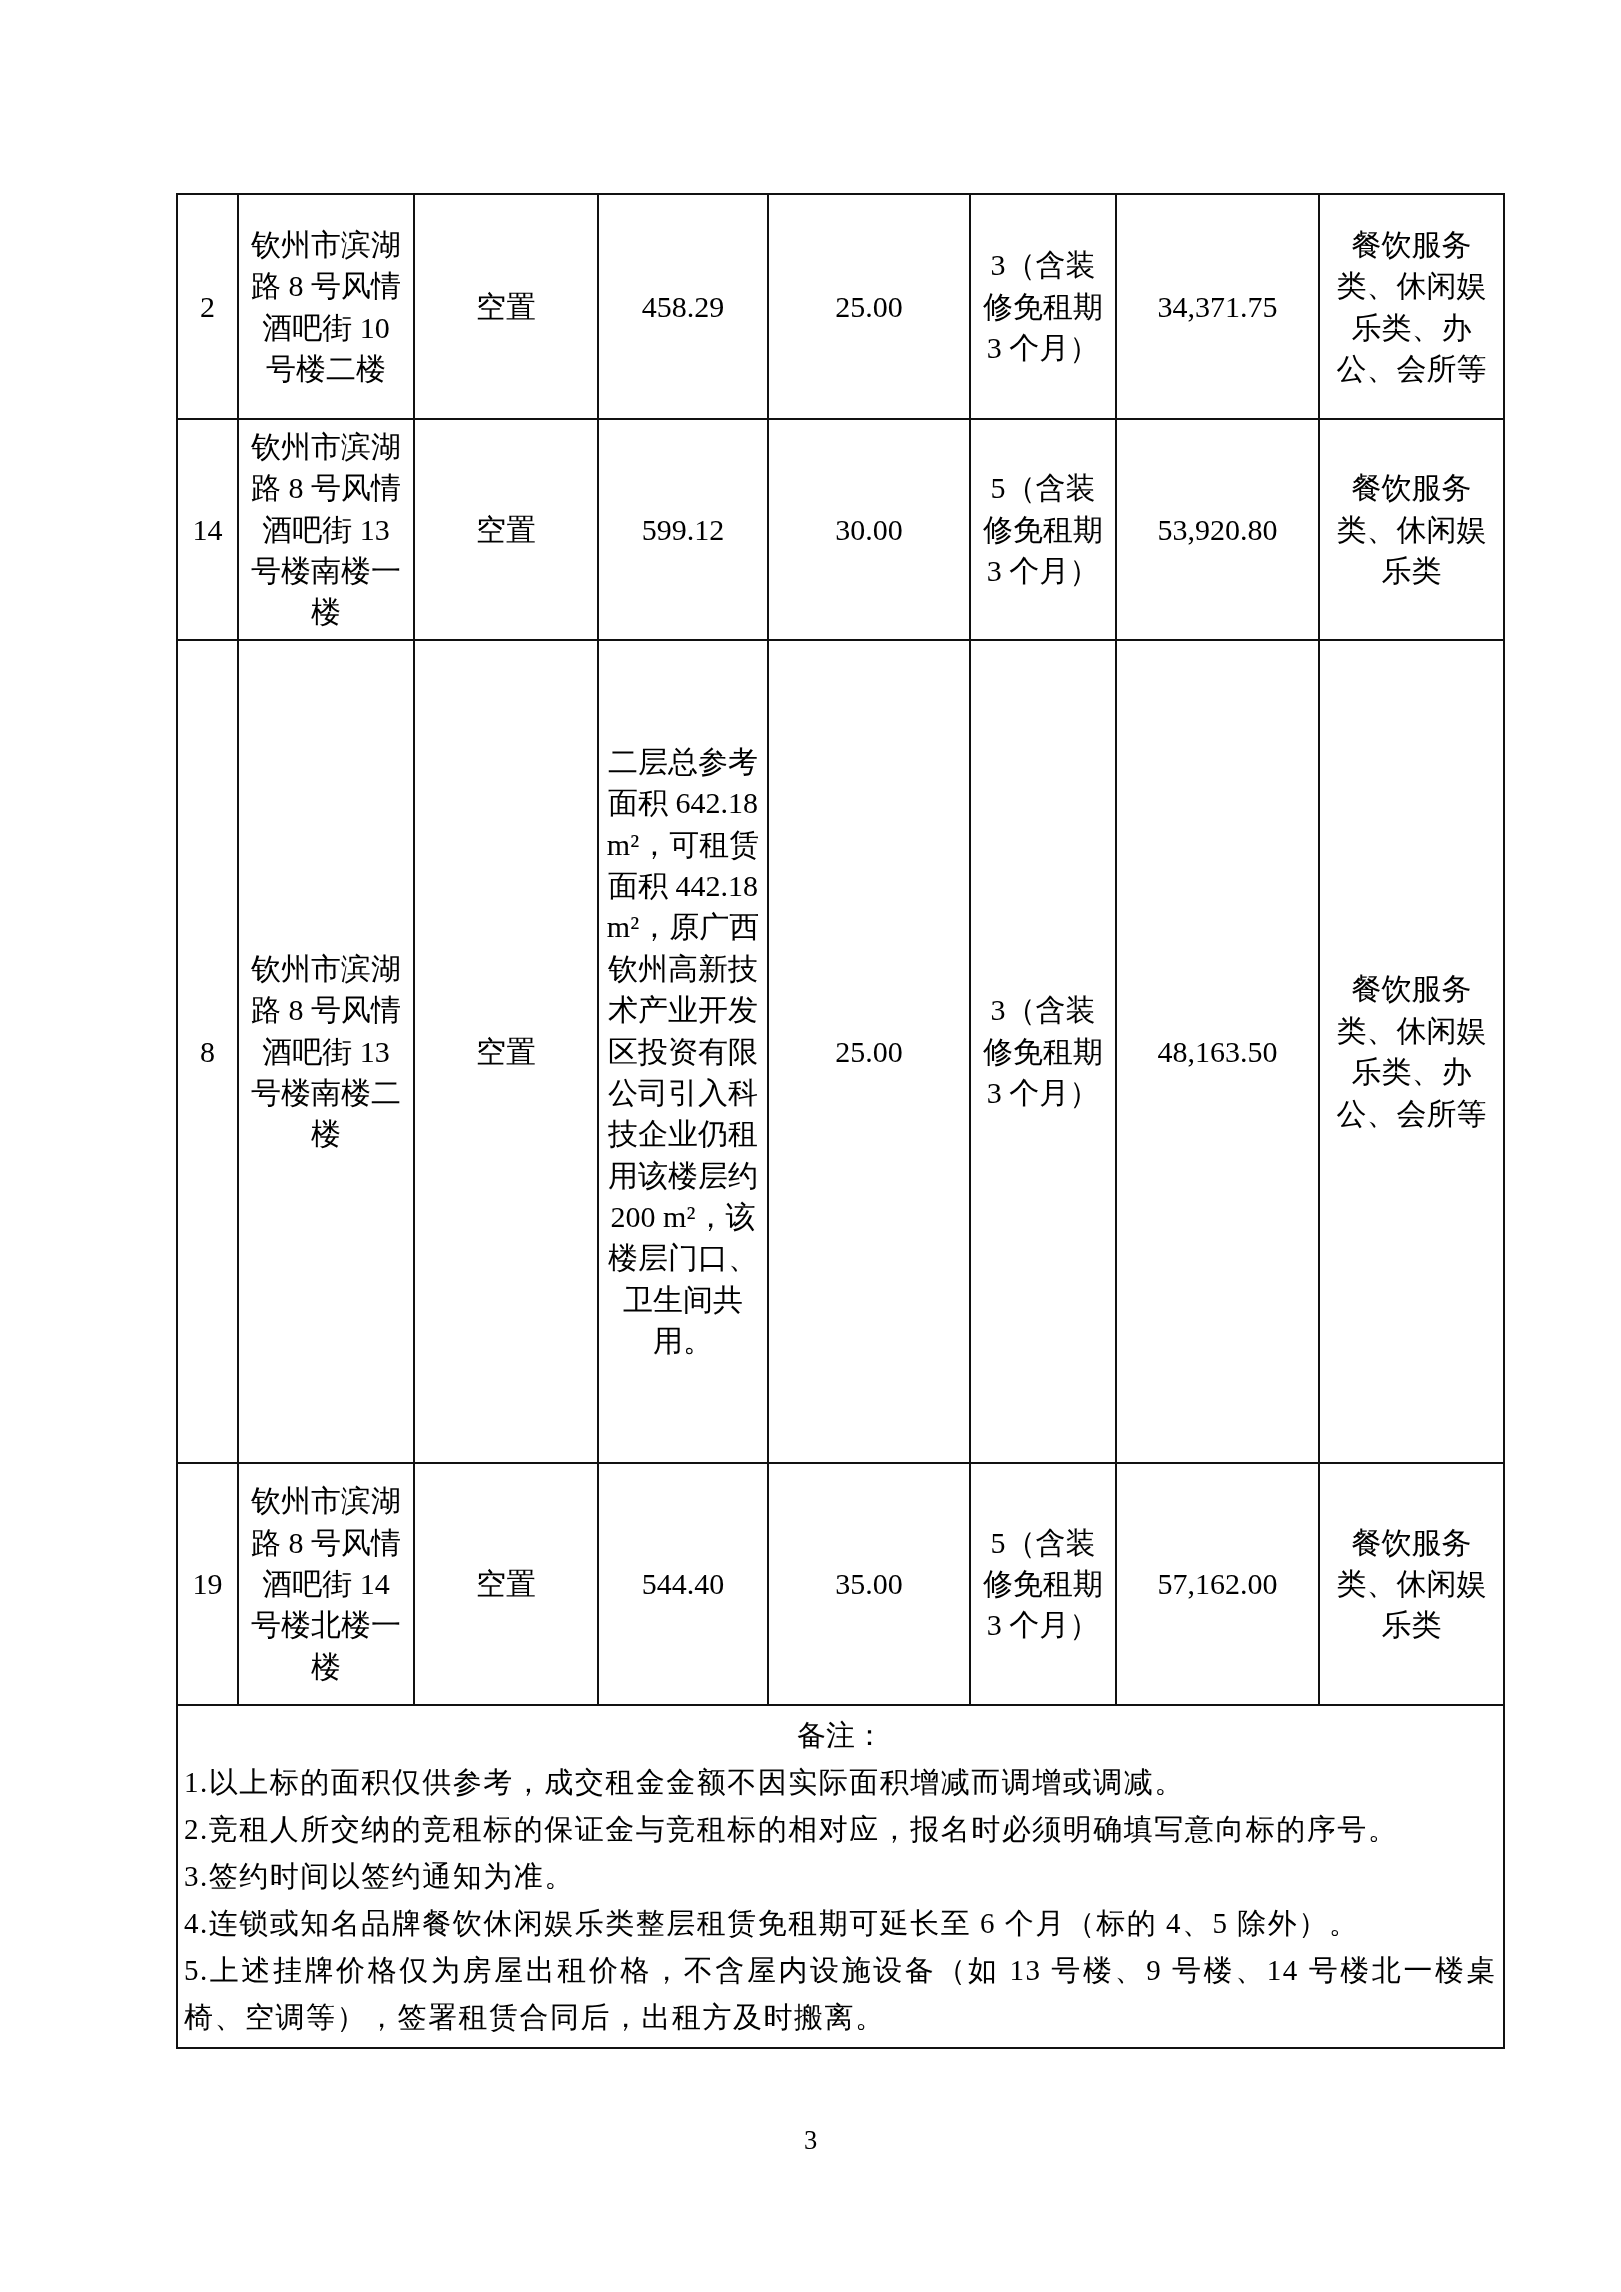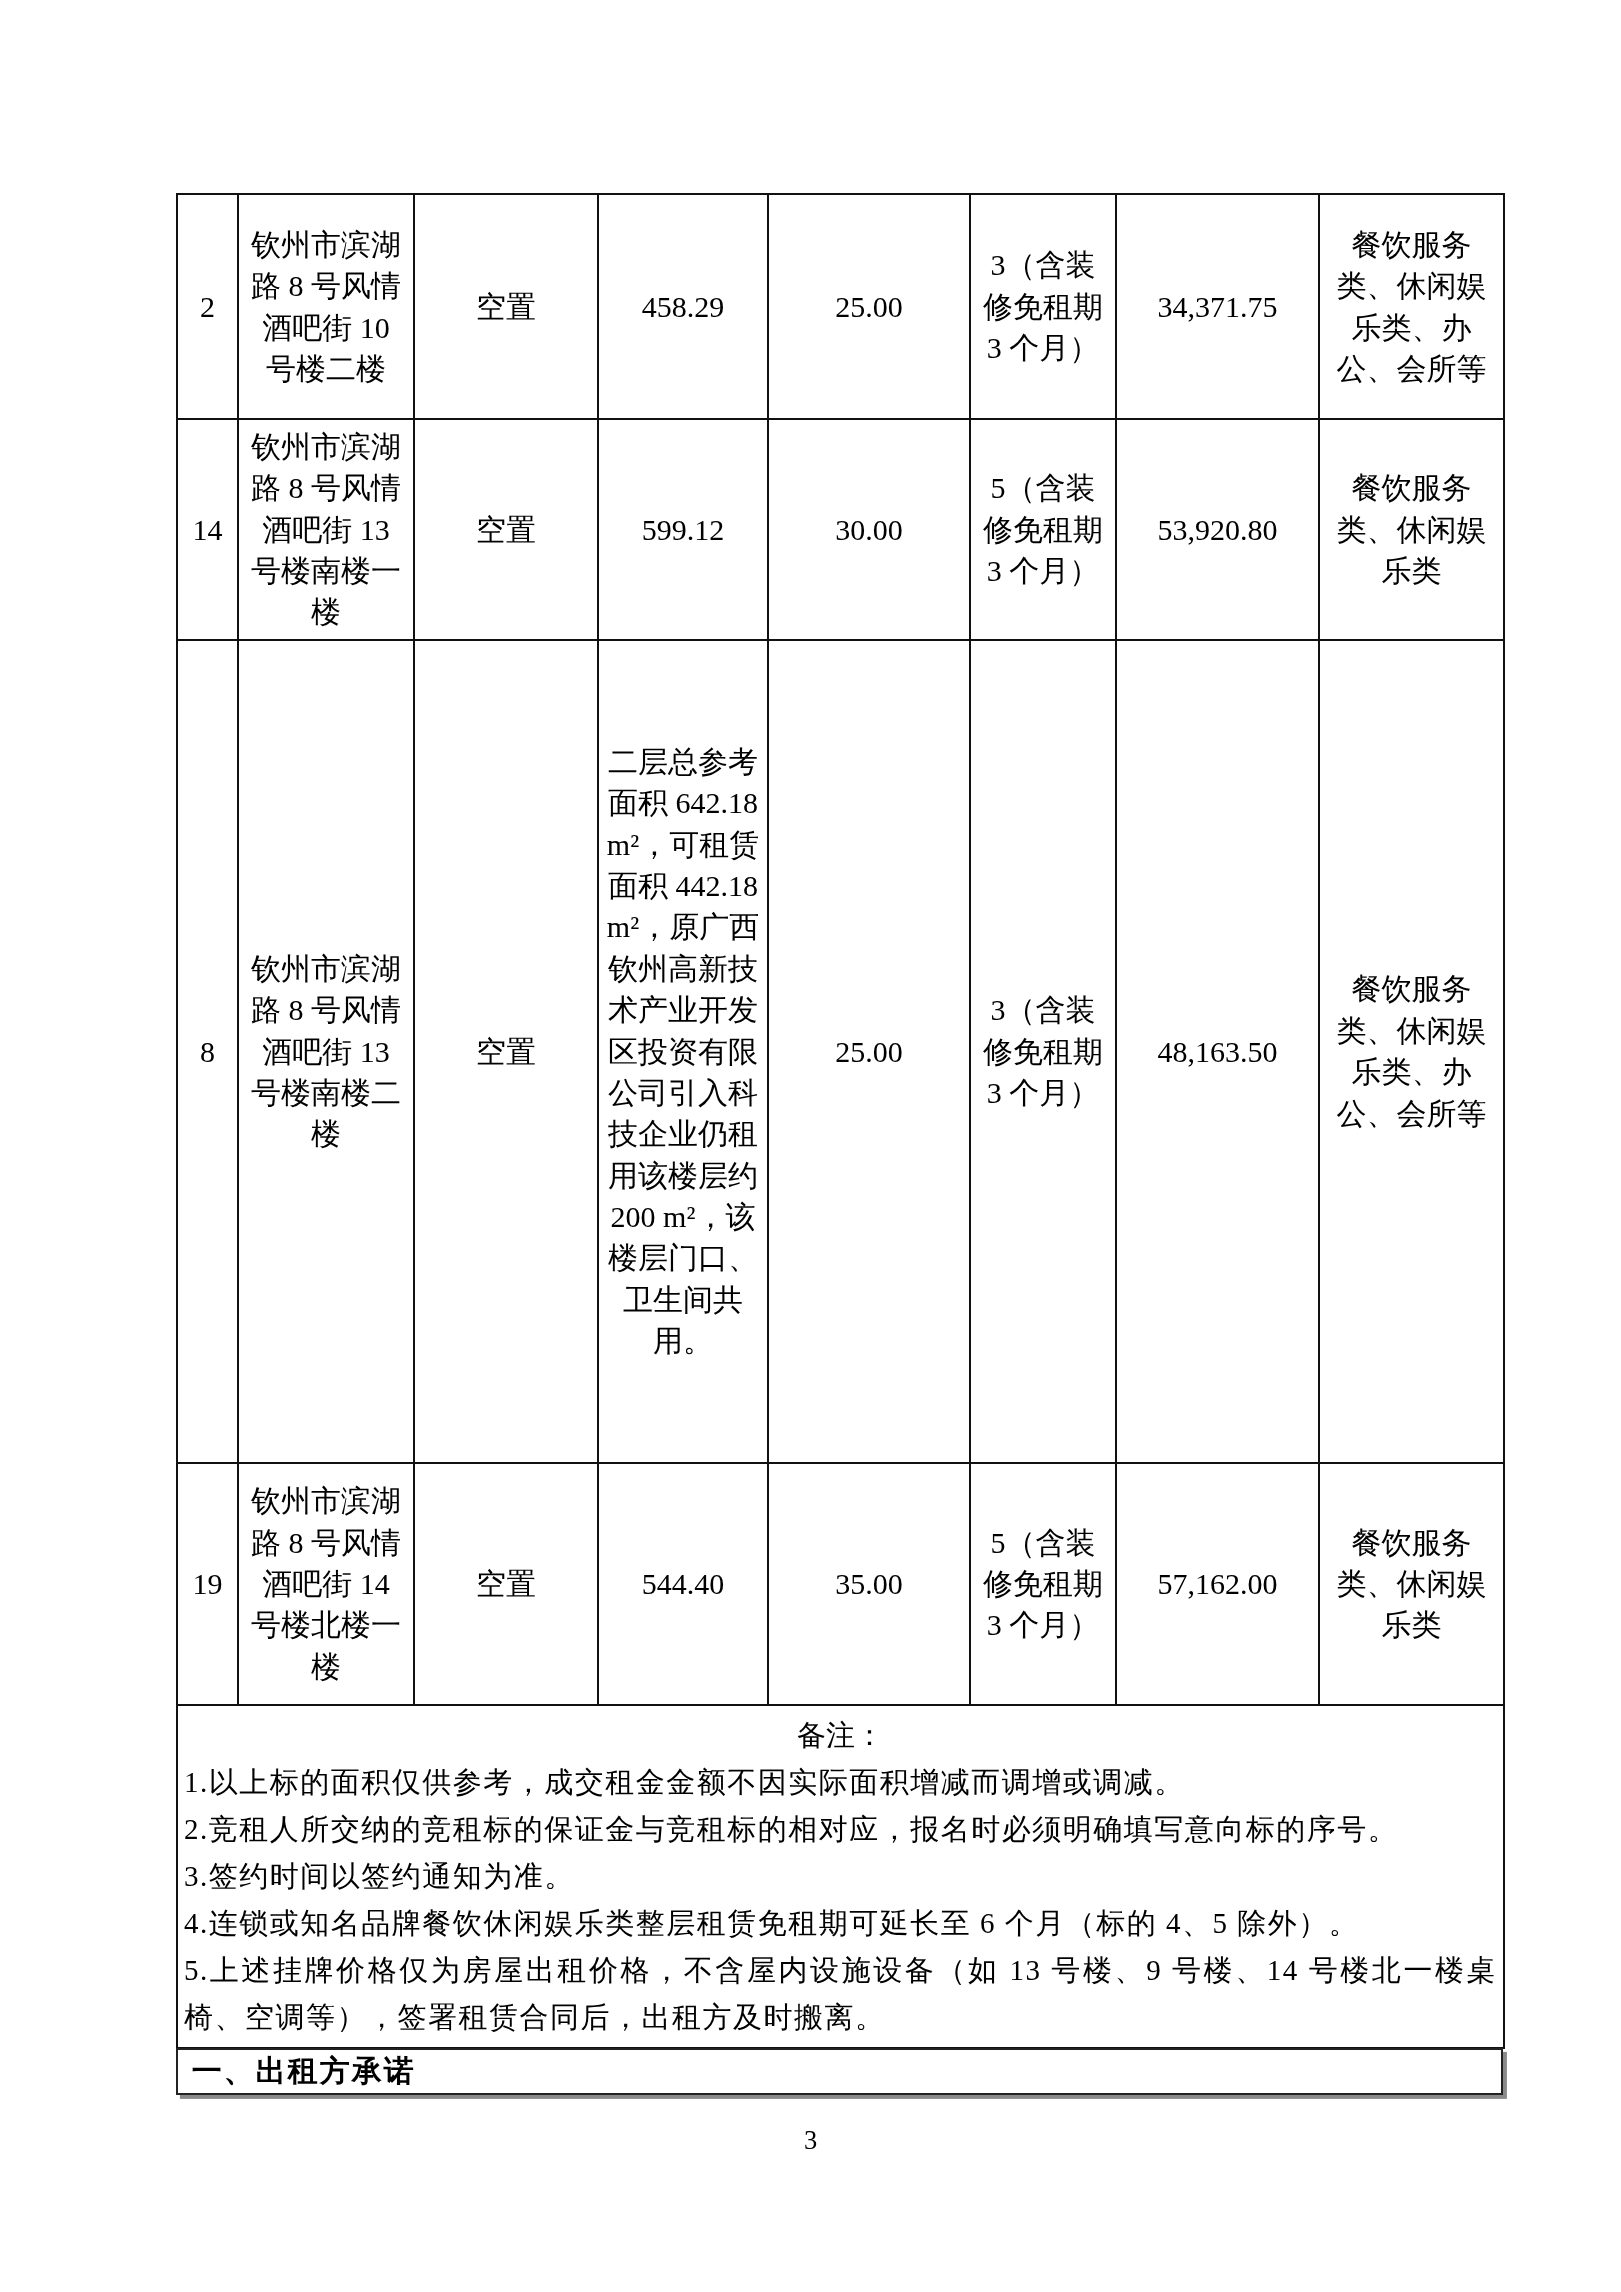--- a/index.html
+++ b/index.html
@@ -156,20 +156,17 @@
           <div class="note-line">1.以上标的面积仅供参考，成交租金金额不因实际面积增减而调增或调减。</div>
           <div class="note-line">2.竞租人所交纳的竞租标的保证金与竞租标的相对应，报名时必须明确填写意向标的序号。</div>
           <div class="note-line">3.签约时间以签约通知为准。</div>
           <div class="note-line">4.连锁或知名品牌餐饮休闲娱乐类整层租赁免租期可延长至 6 个月（标的 4、5 除外）。</div>
           <div class="note-line">5.上述挂牌价格仅为房屋出租价格，不含屋内设施设备（如 13 号楼、9 号楼、14 号楼北一楼桌椅、空调等），签署租赁合同后，出租方及时搬离。</div>
         </td>
       </tr>
     </tbody>
   </table>
 
-  <div class="section-header">
-    <span>一、出租方承诺</span>
-  </div>
 
   <div class="page-number">3</div>
 
 </div>
 
 
 </body></html>

